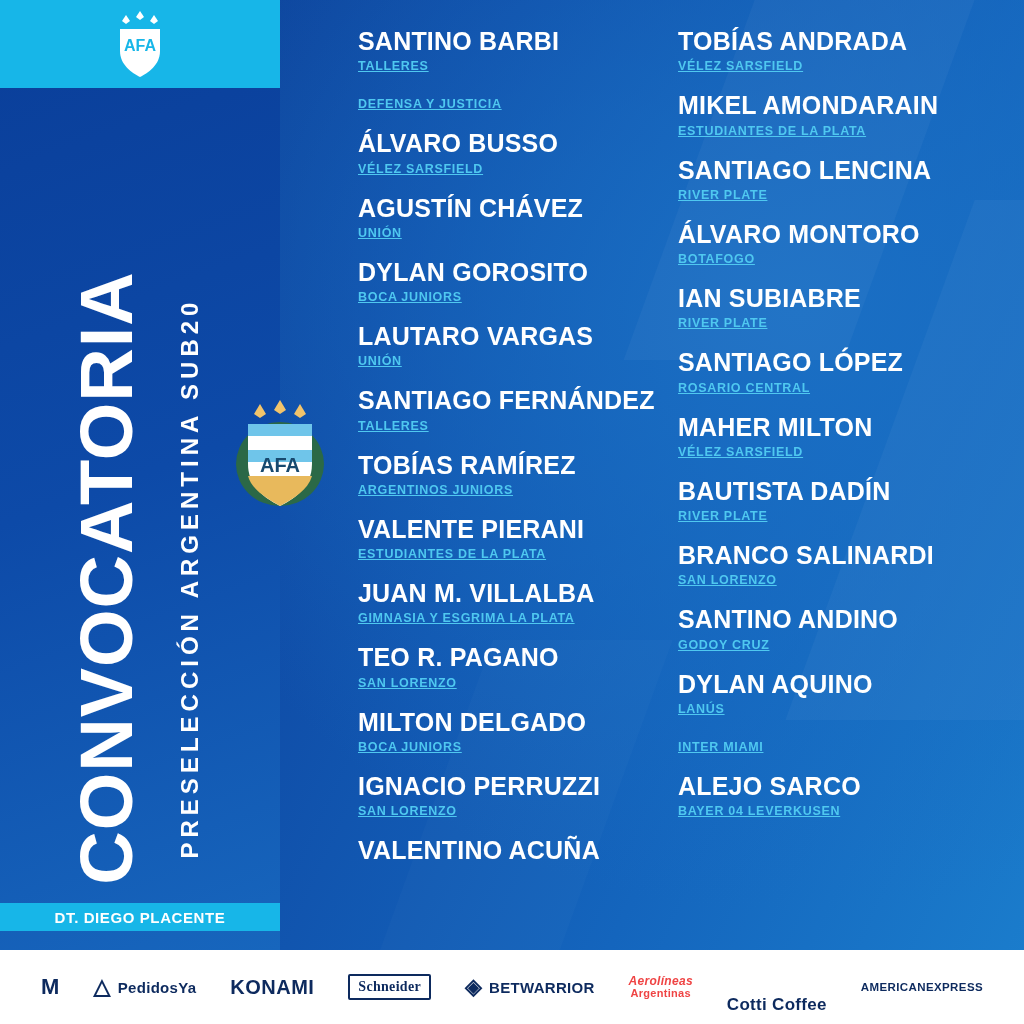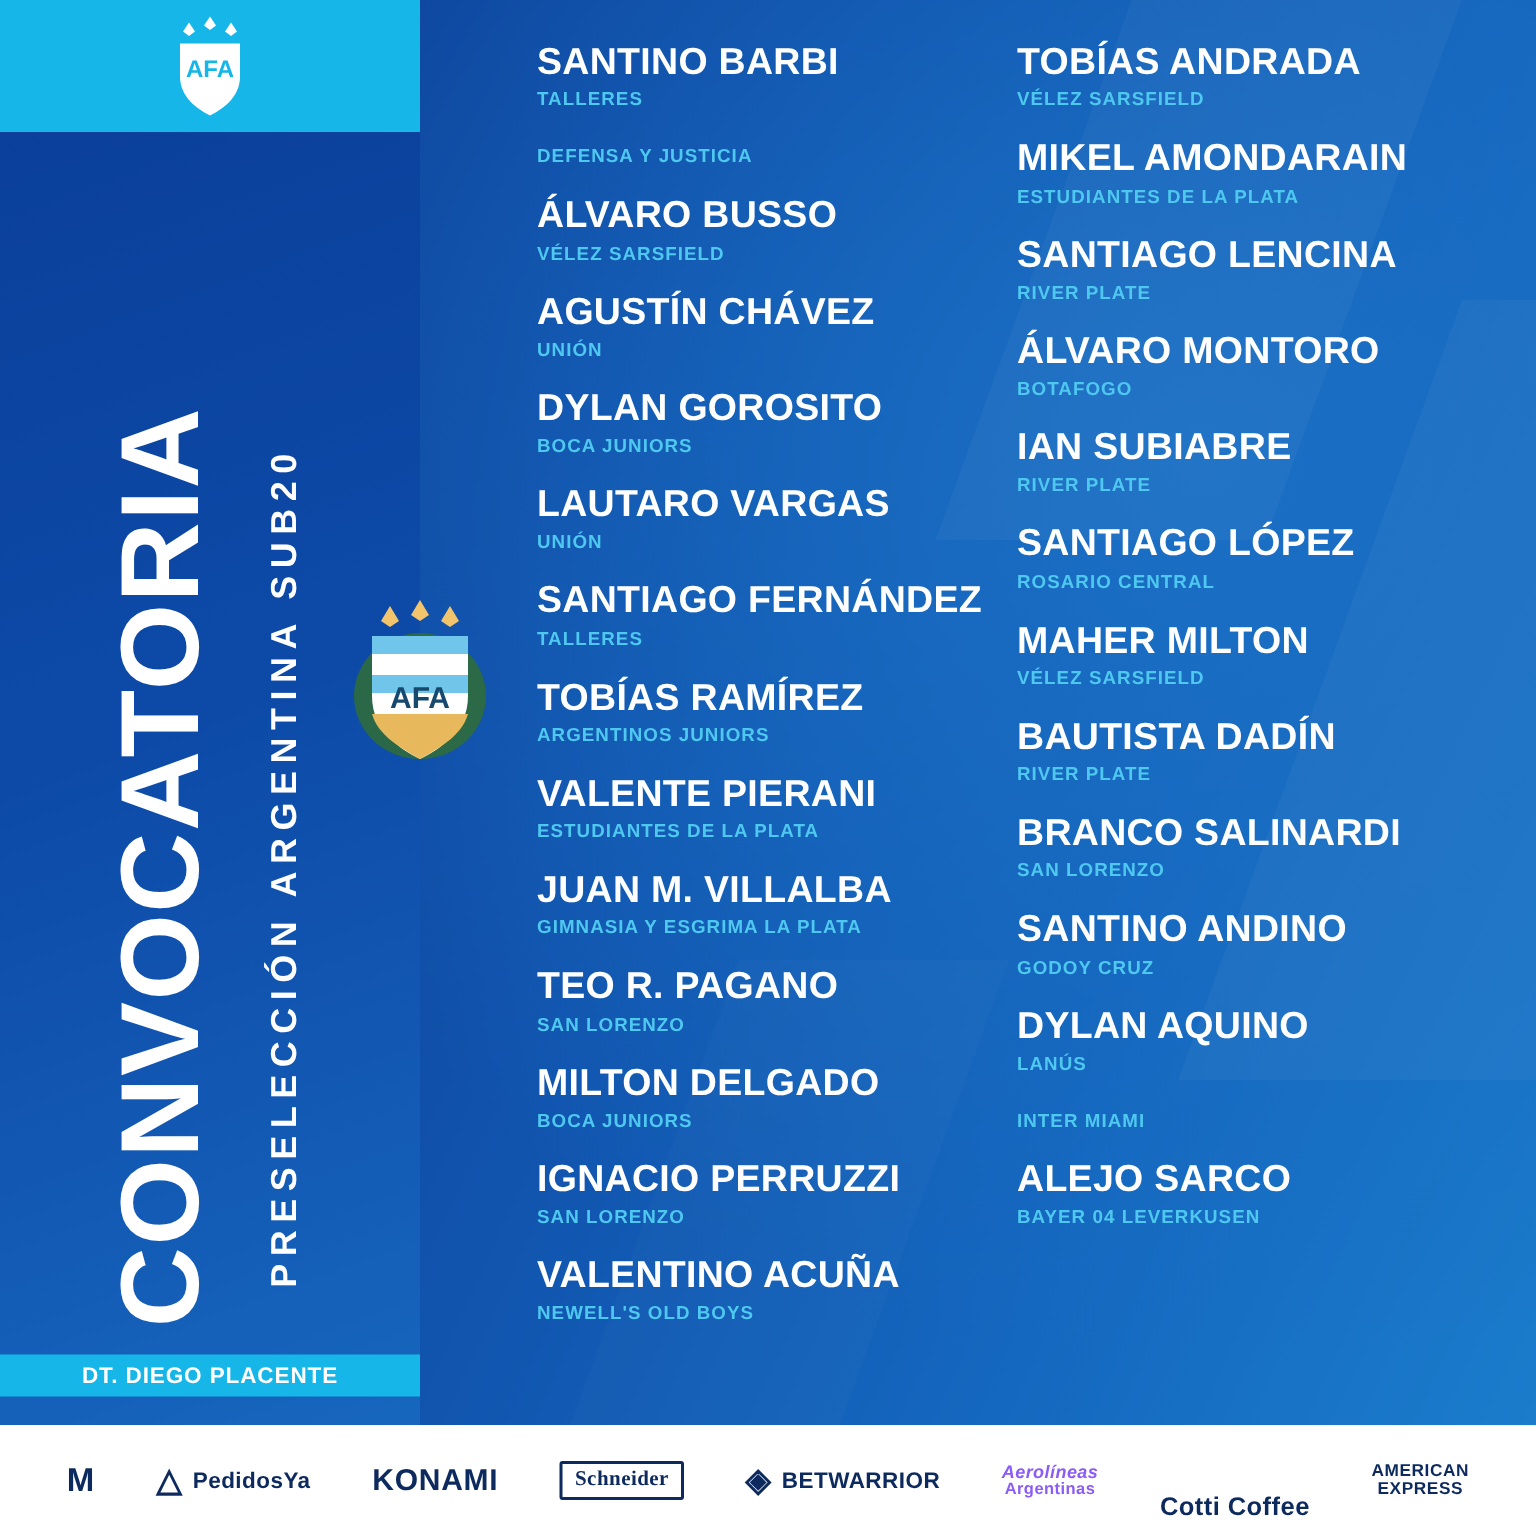--- a/index.html
+++ b/index.html
@@ -102,20 +102,21 @@
     line-height: 1.05;
     white-space: nowrap;
   }
   .player .pclub {
     color: #4fc8f0;
     font-size: 12.5px;
     font-weight: 700;
     letter-spacing: 0.7px;
     margin-top: 5px;
     white-space: nowrap;
+    text-decoration: underline;
   }
 
   
   #sponsor-bar {
     position: absolute; left: 0; bottom: 0;
     width: 1024px; height: 74px;
     background: #ffffff;
     display: flex; align-items: center;
     justify-content: space-around;
     padding: 0 24px;
@@ -128,25 +129,25 @@
     letter-spacing: 0.3px;
     white-space: nowrap;
   }
   .sponsor .mark { font-size: 22px; line-height: 1; }
   .sponsor.schneider {
     border: 2px solid #0d2a5e; padding: 3px 8px; border-radius: 2px;
     font-family: "Liberation Serif", serif; font-size: 14px;
   }
   .sponsor.stacked { flex-direction: column; gap: 0; line-height: 1.05; align-items:center; }
   .sponsor.stacked span { font-size: 11px; }
-  .sponsor.amex { flex-direction: column; gap: 0; line-height: 1.05; }
+  .sponsor.amex { flex-direction: row; gap: 0; line-height: 1.05; }
   .sponsor.amex span { font-size: 11.5px; letter-spacing: 0.4px; }
   .sponsor.konami { font-size: 20px; letter-spacing: 0.5px; }
   .sponsor.cotti { font-size: 17px; font-family: Liberation Sans, sans-serif; margin-top: 36px; }
-  .sponsor.aerolineas { color:#8b5cf6; }
+  .sponsor.aerolineas { color:#ef4444; }
   .sponsor.aerolineas .l1 { font-style: italic; font-size: 12px; }
   .sponsor.aerolineas .l2 { font-size: 11px; }
 </style>
 </head>
 <body>
 
 <div id="root">
 
   <div class="facet" style="left:700px;top:-60px;width:220px;height:420px;"></div>
   <div class="facet" style="left:880px;top:200px;width:260px;height:520px;"></div>
@@ -247,21 +248,20 @@
       <div class="player">
         <div class="pname">MILTON DELGADO</div>
         <div class="pclub">BOCA JUNIORS</div>
       </div>
       <div class="player">
         <div class="pname">IGNACIO PERRUZZI</div>
         <div class="pclub">SAN LORENZO</div>
       </div>
       <div class="player">
         <div class="pname">VALENTINO ACUÑA</div>
-        <div class="pclub">NEWELL'S OLD BOYS</div>
       </div>
     </div>
 
     <div class="col">
       <div class="player">
         <div class="pname">TOBÍAS ANDRADA</div>
         <div class="pclub">VÉLEZ SARSFIELD</div>
       </div>
       <div class="player">
         <div class="pname">MIKEL AMONDARAIN</div>

